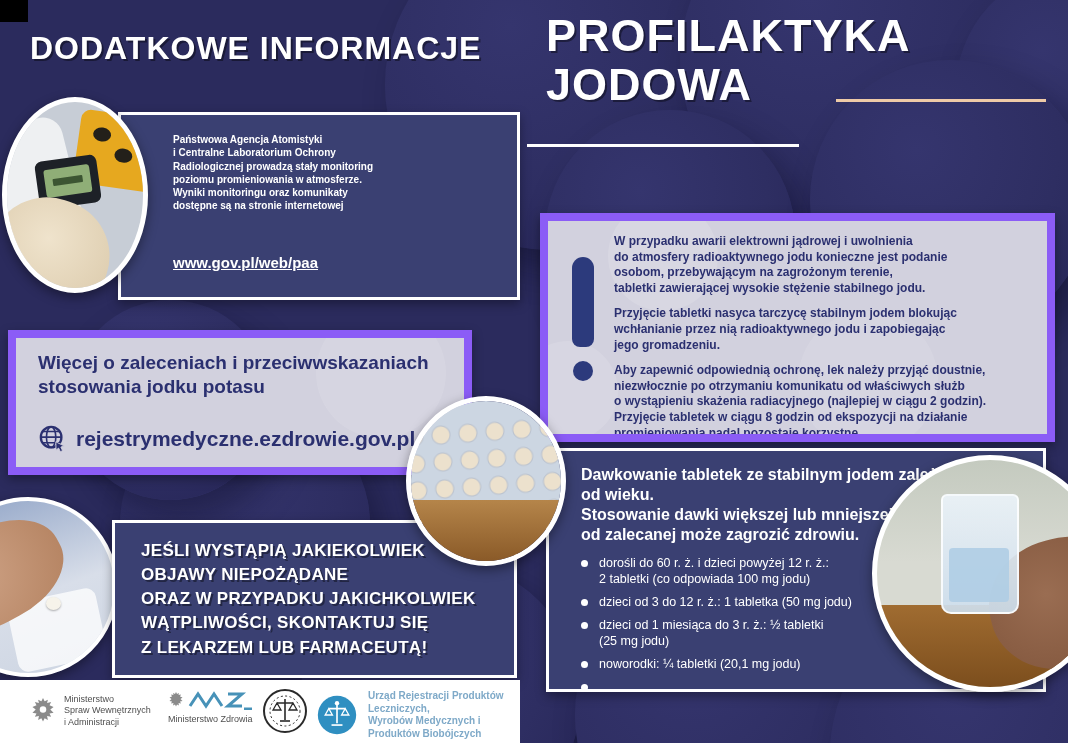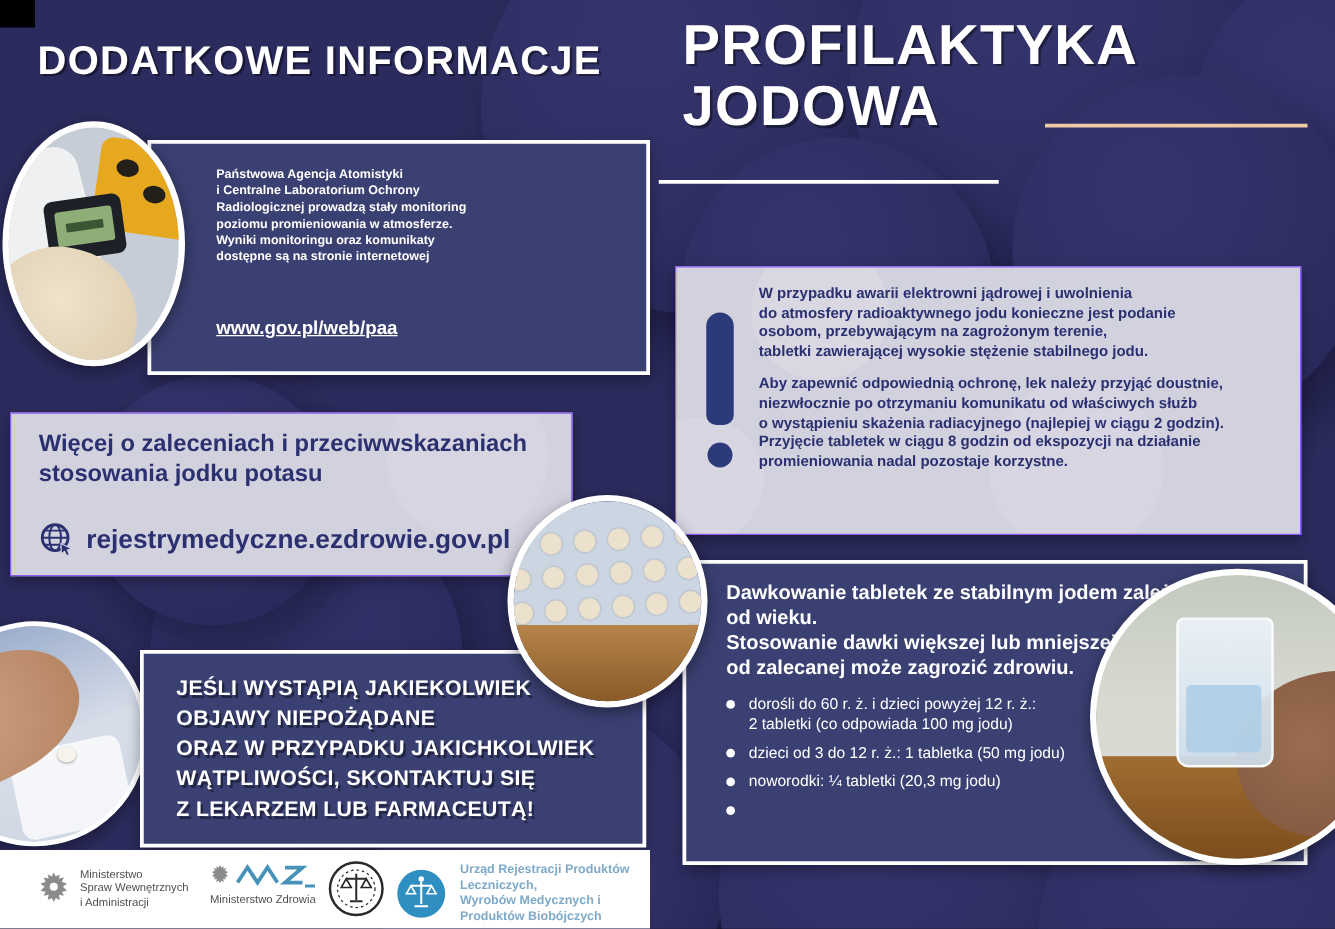--- a/index.html
+++ b/index.html
@@ -14,21 +14,21 @@
     position:absolute;border-radius:50%;
     background:radial-gradient(circle at 38% 32%, #35356e 0%, #2e2e62 55%, #252456 100%);
     box-shadow:14px 20px 34px rgba(8,8,28,.38);
   }
   .lightpill{position:absolute;border-radius:50%;background:rgba(255,255,255,.30);}
   .navy-box{
     position:absolute;background:#3a4072;border:3px solid #ffffff;
     box-shadow:0 4px 10px rgba(0,0,0,.35);
   }
   .light-box{
-    position:absolute;background:#d2d1de;border:1px solid #8b5cf6;overflow:hidden;
+    position:absolute;background:#d2d1de;border:8px solid #8b5cf6;overflow:hidden;
     box-shadow:0 4px 10px rgba(0,0,0,.35);
   }
   .pre{white-space:pre-line;}
   .w-title{color:#fff;font-weight:bold;text-shadow:2px 2px 0 rgba(0,0,0,.4);}
   .photo-circle{position:absolute;border-radius:50%;overflow:hidden;border:5px solid #ffffff;
     box-shadow:0 4px 12px rgba(0,0,0,.4);}
   .bullet-row{display:flex;align-items:flex-start;margin-bottom:7px;}
   .bullet-dot{width:7px;height:7px;border-radius:50%;background:#fff;margin:5px 11px 0 0;flex:0 0 auto;}
   .bullet-text{color:#fff;font-size:12.5px;line-height:1.28;white-space:pre-line;}
   .logo-label{color:#4f4f4f;font-size:9px;line-height:1.25;white-space:pre-line;}
@@ -128,20 +128,23 @@
     <div class="lightpill" style="left:-30px;top:120px;width:100px;height:100px;opacity:.4;"></div>
     <div>
       <div class="abs" style="left:24px;top:36px;width:22px;height:90px;background:#2c3a7c;border-radius:11px 11px 8px 8px;"></div>
       <div class="abs" style="left:25px;top:140px;width:20px;height:20px;background:#2c3a7c;border-radius:50%;"></div>
     </div>
     <div class="abs" style="left:66px;top:13px;width:424px;">
       <div class="pre" style="color:#2b3070;font-weight:bold;font-size:12px;line-height:1.3;margin-bottom:10px;">W przypadku awarii elektrowni jądrowej i uwolnienia
 do atmosfery radioaktywnego jodu konieczne jest podanie
 osobom, przebywającym na zagrożonym terenie,
 tabletki zawierającej wysokie stężenie stabilnego jodu.</div>
+      <div class="pre" style="color:#2b3070;font-weight:bold;font-size:12px;line-height:1.3;margin-bottom:10px;">Przyjęcie tabletki nasyca tarczycę stabilnym jodem blokując
+wchłanianie przez nią radioaktywnego jodu i zapobiegając
+jego gromadzeniu.</div>
       <div class="pre" style="color:#2b3070;font-weight:bold;font-size:12px;line-height:1.3;">Aby zapewnić odpowiednią ochronę, lek należy przyjąć doustnie,
 niezwłocznie po otrzymaniu komunikatu od właściwych służb
 o wystąpieniu skażenia radiacyjnego (najlepiej w ciągu 2 godzin).
 Przyjęcie tabletek w ciągu 8 godzin od ekspozycji na działanie
 promieniowania nadal pozostaje korzystne.</div>
     </div>
   </div>
 
   <div class="navy-box" style="left:546px;top:448px;width:494px;height:238px;">
     <div class="abs pre w-title" style="left:32px;top:14px;width:430px;font-size:16px;line-height:1.26;text-shadow:none;">Dawkowanie tabletek ze stabilnym jodem zależy
@@ -153,21 +156,26 @@
         <span class="bullet-dot"></span>
         <span class="bullet-text">dorośli do 60 r. ż. i dzieci powyżej 12 r. ż.:
 2 tabletki (co odpowiada 100 mg jodu)</span>
       </div>
       <div class="bullet-row">
         <span class="bullet-dot"></span>
         <span class="bullet-text">dzieci od 3 do 12 r. ż.: 1 tabletka (50 mg jodu)</span>
       </div>
       <div class="bullet-row">
         <span class="bullet-dot"></span>
-        <span class="bullet-text">noworodki: ¼ tabletki (20,3 mg jodu)</span>
+        <span class="bullet-text">dzieci od 1 miesiąca do 3 r. ż.: ½ tabletki
+(25 mg jodu)</span>
+      </div>
+      <div class="bullet-row">
+        <span class="bullet-dot"></span>
+        <span class="bullet-text">noworodki: ¼ tabletki (20,1 mg jodu)</span>
       </div>
       <div class="bullet-row">
         <span class="bullet-dot"></span>
       </div>
     </div>
   </div>
 
   <div class="photo-circle" style="left:872px;top:455px;width:226px;height:227px;z-index:3;background:linear-gradient(#c4cabf,#d8dad2 45%);">
     <div class="abs" style="left:0;bottom:0;width:100%;height:36%;background:linear-gradient(#a06c31,#7c4e1d);"></div>
     <div class="abs" style="right:-36px;top:78px;width:150px;height:130px;background:radial-gradient(circle at 40% 40%, #9a6d52, #7c5138);border-radius:48%;transform:rotate(-14deg);"></div>

